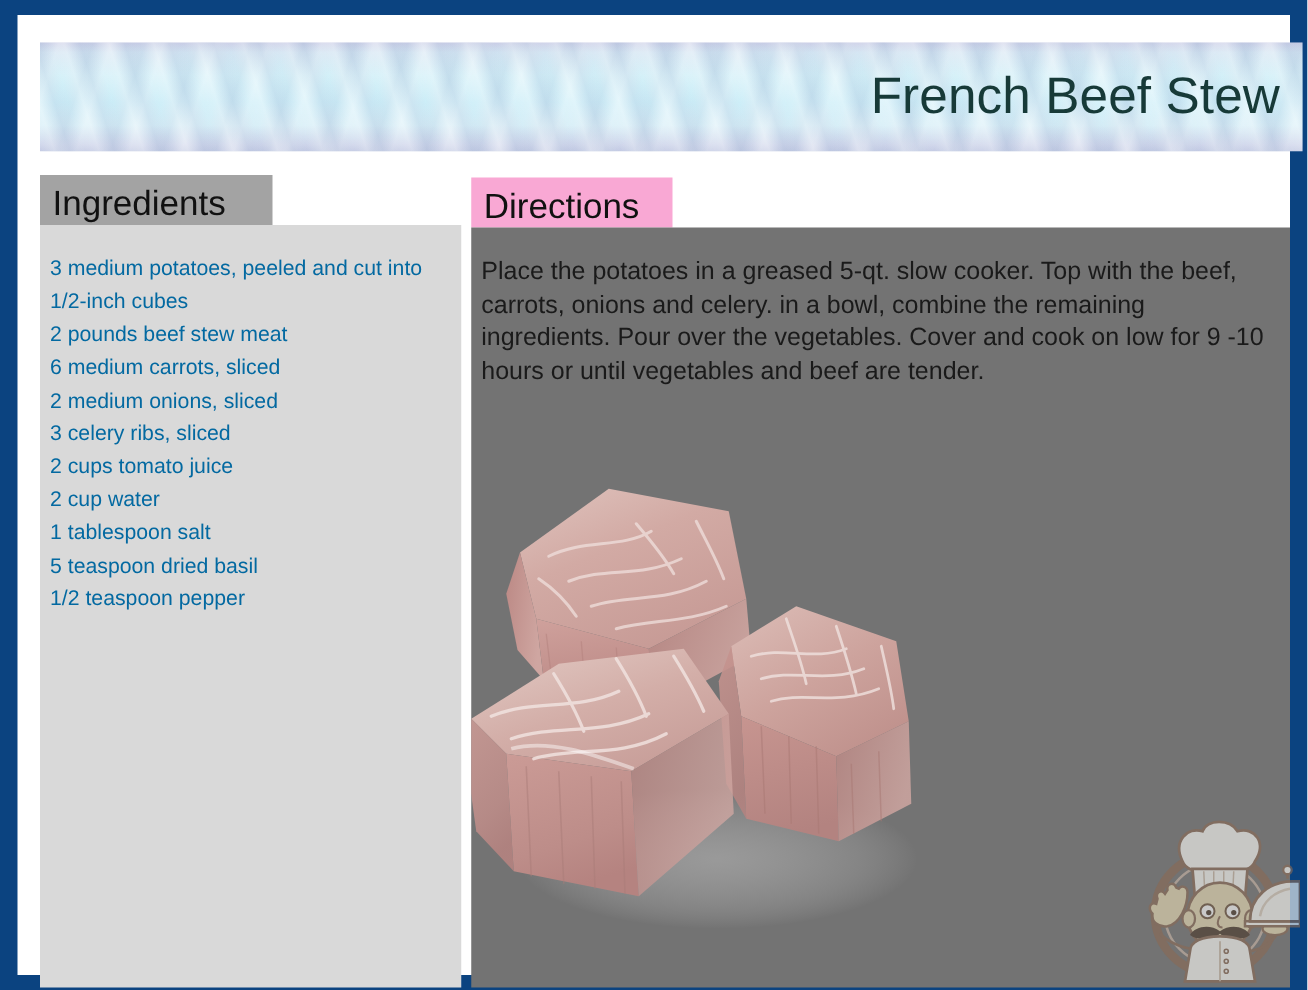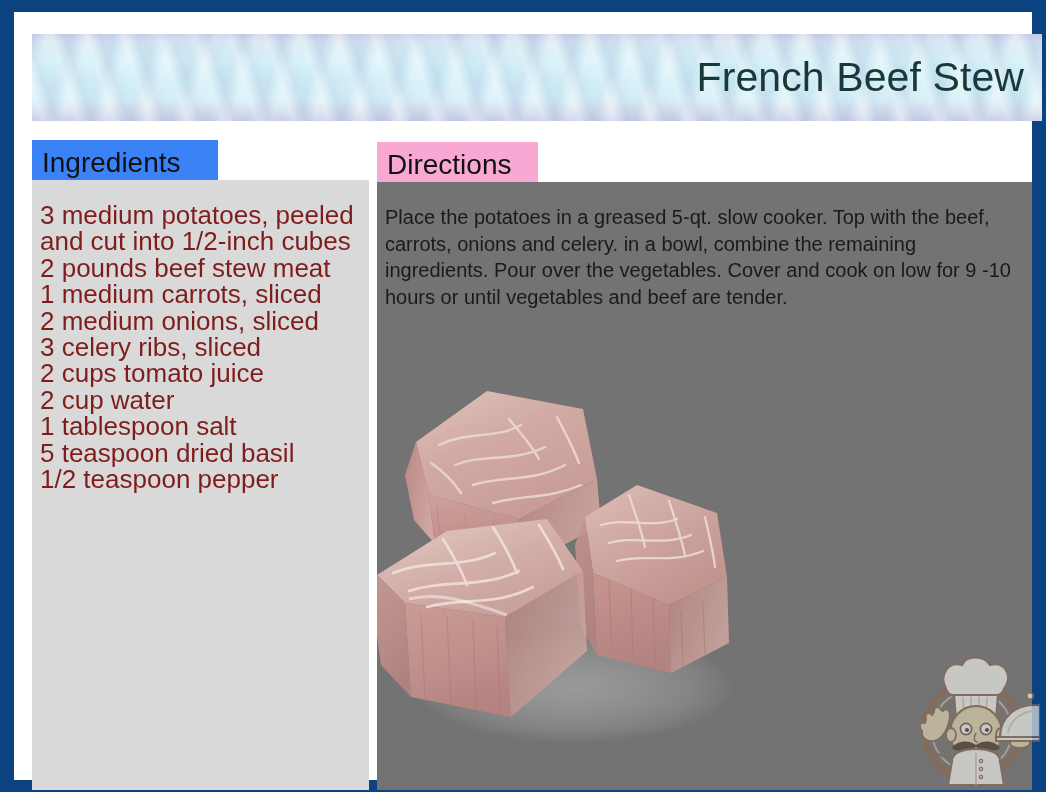--- a/index.html
+++ b/index.html
@@ -68,21 +68,21 @@
     font-size: 41px;
     line-height: 1;
     color: #173a38;
     white-space: nowrap;
     letter-spacing: 0.1px;
   }
 
   
   .tab-header {
     position: absolute;
-    background: #3b82f6;
+    background: #a3a3a3;
     color: #111111;
     font-size: 28px;
     line-height: 38px;
     padding: 4px 14px 5px 10px;
     white-space: nowrap;
     box-sizing: border-box;
   }
   #ingredients-tab {
     left: 18px;
     top: 128px;
@@ -120,23 +120,23 @@
     overflow: hidden;
   }
 
   
   #ingredient-list {
     list-style: none;
     margin: 0;
     padding: 0;
   }
   #ingredient-list li {
-    font-size: 26px;
+    font-size: 17px;
     line-height: 26.4px;
-    color: #7f1d1d;
+    color: #0369a1;
   }
 
   
   #directions-text {
     font-size: 20px;
     line-height: 26.5px;
     color: #1a1a1a;
     margin: 0;
     max-width: 630px;
   }
@@ -174,21 +174,21 @@
     </div>
 
     <div id="ingredients-tab" class="tab-header">Ingredients</div>
 
     <div id="directions-tab" class="tab-header">Directions</div>
 
     <div id="ingredients-panel">
       <ul id="ingredient-list">
           <li>3 medium potatoes, peeled and cut into 1/2-inch cubes</li>
           <li>2 pounds beef stew meat</li>
-          <li>1 medium carrots, sliced</li>
+          <li>6 medium carrots, sliced</li>
           <li>2 medium onions, sliced</li>
           <li>3 celery ribs, sliced</li>
           <li>2 cups tomato juice</li>
           <li>2 cup water</li>
           <li>1 tablespoon salt</li>
           <li>5 teaspoon dried basil</li>
           <li>1/2 teaspoon pepper</li>
         </ul>
     </div>
 

